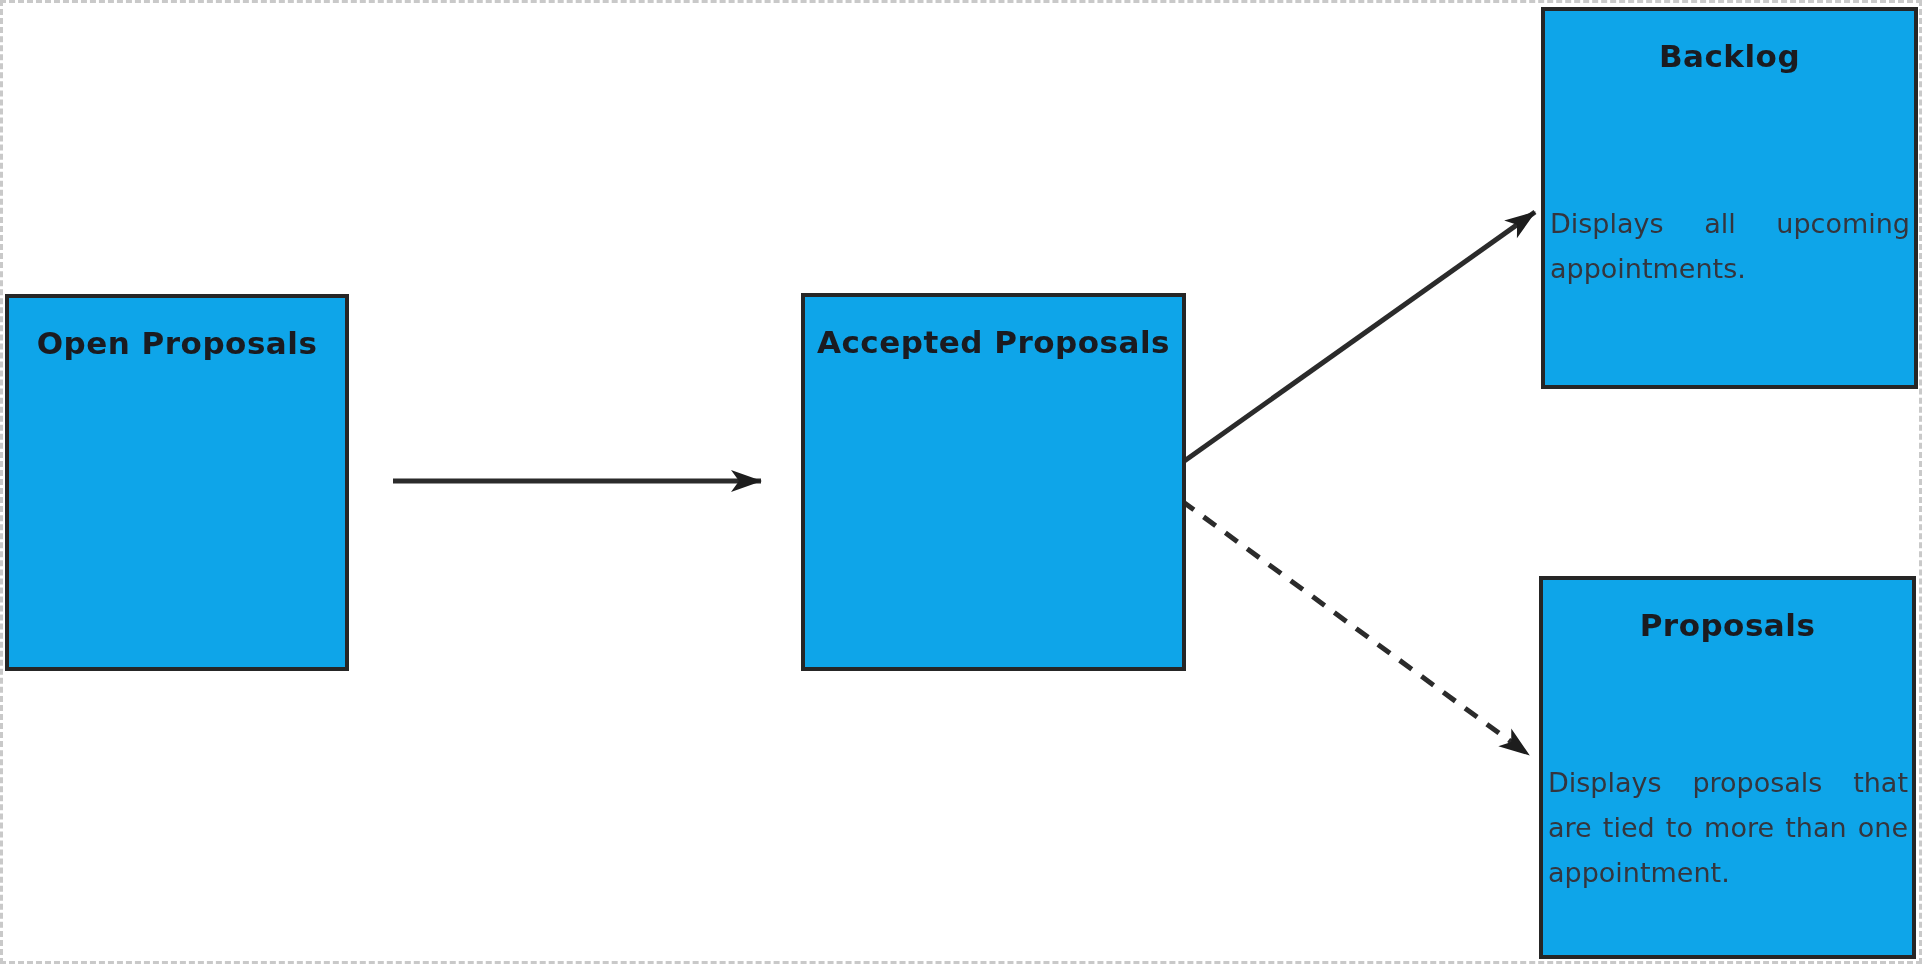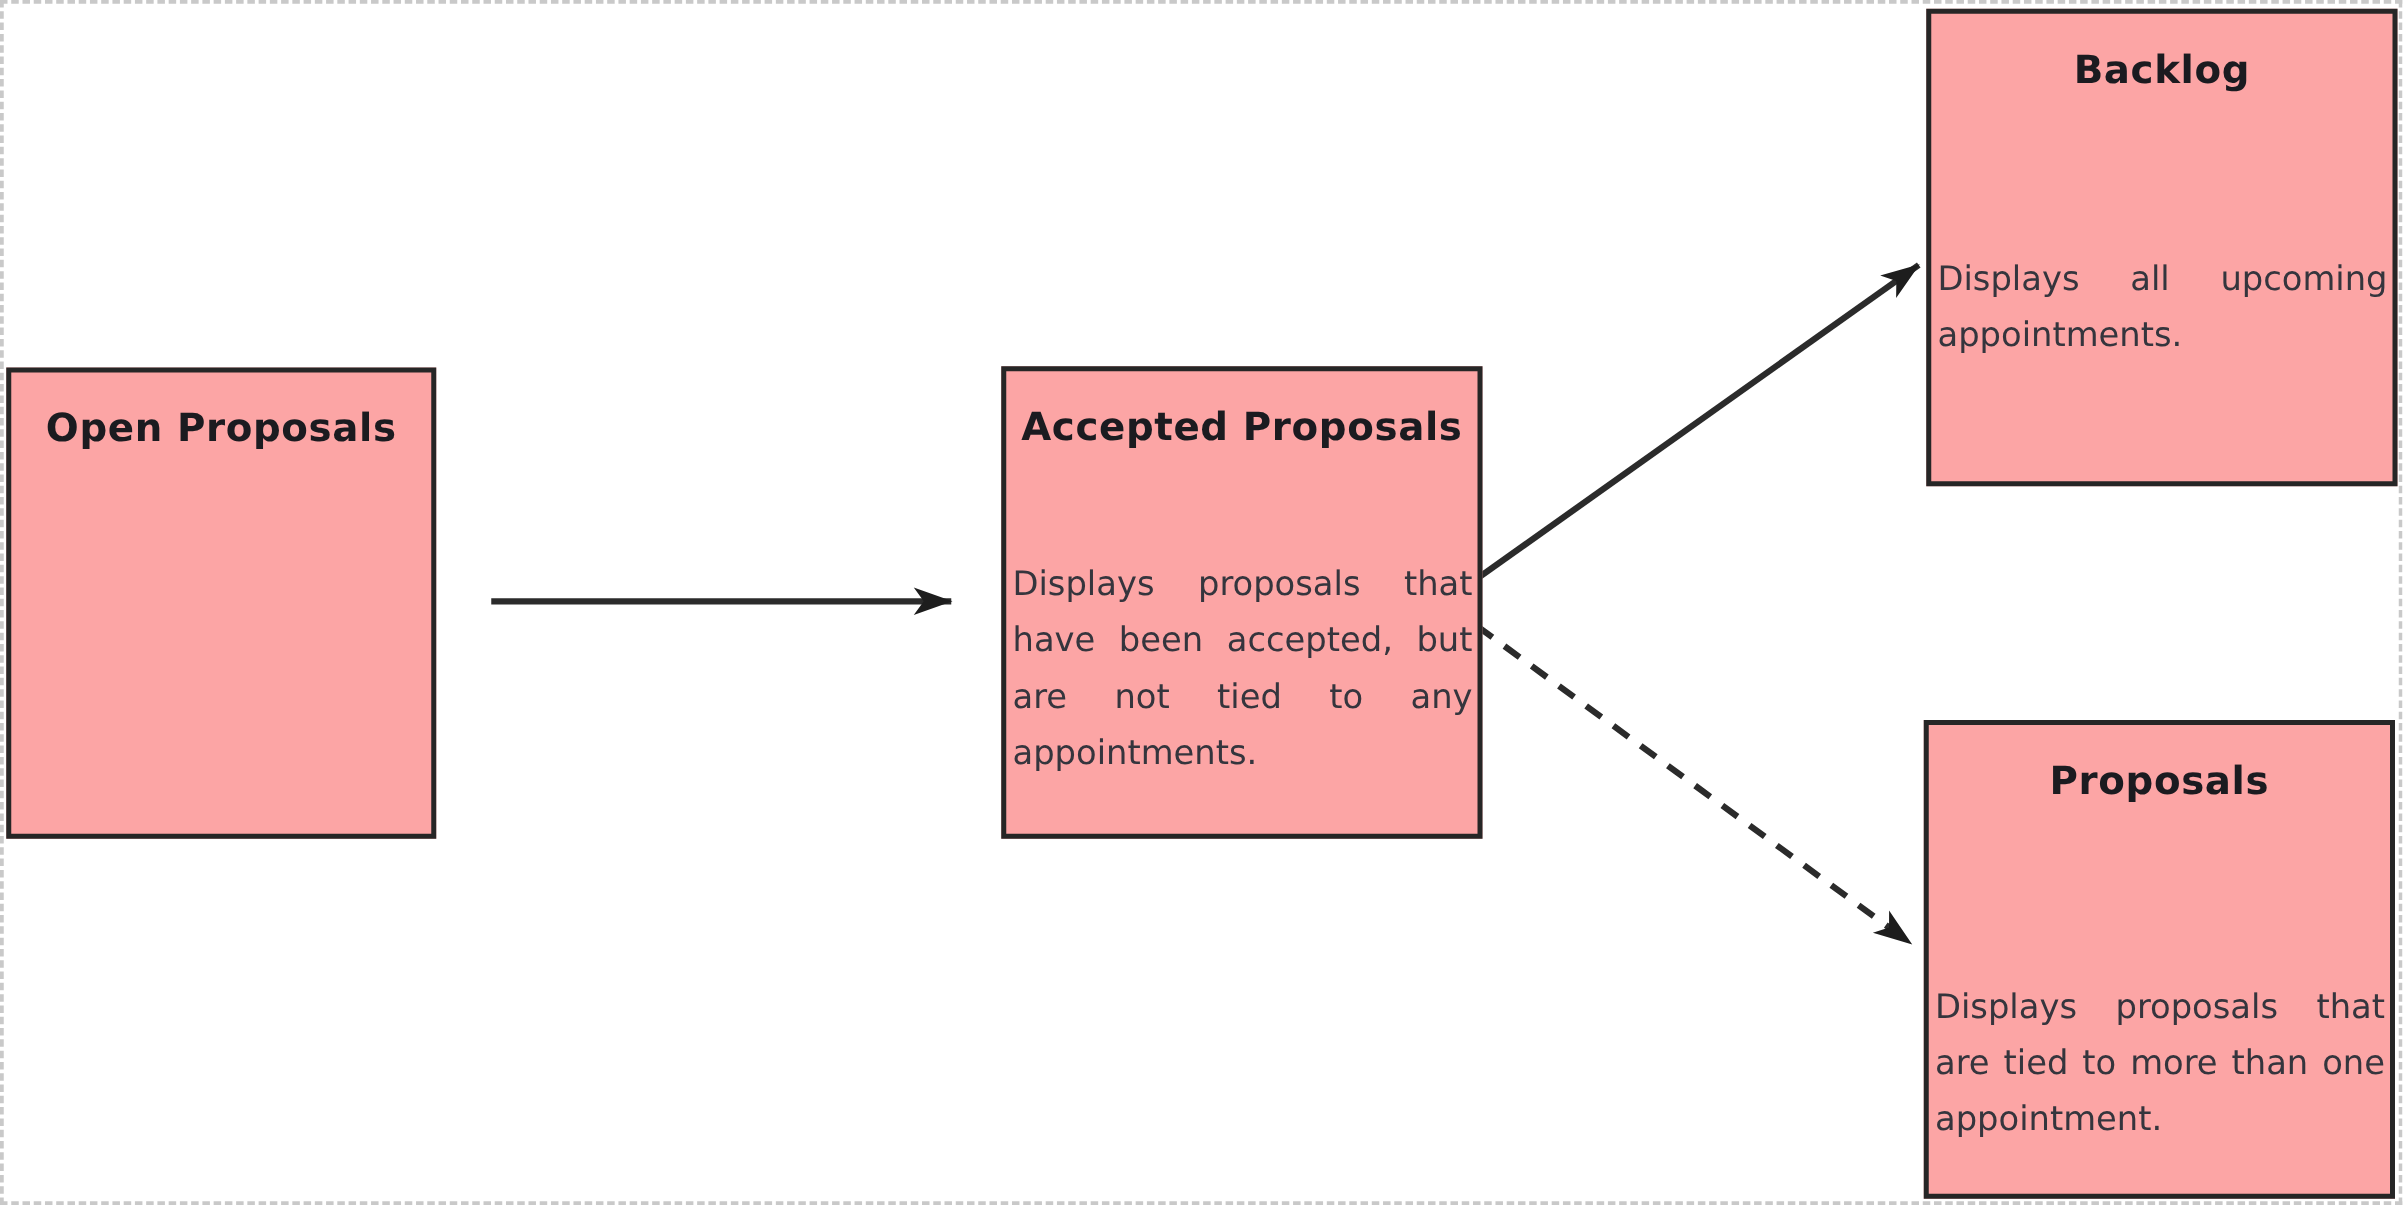--- a/index.html
+++ b/index.html
@@ -21,21 +21,21 @@
     position: absolute;
     left: 0;
     top: 0;
     width: 1922px;
     height: 964px;
     pointer-events: none;
   }
   .node {
     position: absolute;
     box-sizing: border-box;
-    background: #fca5a5;
+    background: #0ea5e9;
     border: 4px solid #262626;
   }
   .node-title {
     padding-top: 26px;
     text-align: center;
     font-weight: bold;
     font-size: 31px;
     line-height: 38px;
     color: #1b1b20;
     letter-spacing: 0.5px;
@@ -51,21 +51,21 @@
   }
   
   .node-open      { left: 2px;    top: 291px; width: 344px; height: 377px; }
   .node-accepted  { left: 770px;  top: 290px; width: 385px; height: 378px; margin-left: 28px; }
   .node-backlog   { left: 1538px; top: 4px;   width: 377px; height: 382px; }
   .node-projects  { left: 1536px; top: 573px; width: 377px; height: 383px; }
 
   .node-open     .node-body { top: 146px; }
   .node-accepted .node-body { top: 148px; }
   .node-backlog  .node-body { top: 190px; }
-  .node-projects .node-body { top: 180px; margin-top: 23px; }
+  .node-projects .node-body { top: 180px; }
 
   .connector {
     stroke: #2b2b2b;
     stroke-width: 5;
     fill: none;
   }
   .connector.dashed {
     stroke-dasharray: 15 12;
   }
   .arrowhead-shape {
@@ -88,21 +88,20 @@
     <line class="connector" x1="1156" y1="476" x2="1532" y2="209" marker-end="url(#arrowhead)"></line>
     <line class="connector dashed" x1="1157" y1="482" x2="1526" y2="752" marker-end="url(#arrowhead)"></line>
   </svg>
 
   <div class="node node-open">
     <div class="node-title">Open Proposals</div>
   </div>
 
   <div class="node node-accepted">
     <div class="node-title">Accepted Proposals</div>
-    <div class="node-body">Displays proposals that have been accepted, but are not tied to any appointments.</div>
   </div>
 
   <div class="node node-backlog">
     <div class="node-title">Backlog</div>
     <div class="node-body">Displays all upcoming appointments.</div>
   </div>
 
   <div class="node node-projects">
     <div class="node-title">Proposals</div>
     <div class="node-body">Displays proposals that are tied to more than one appointment.</div>

